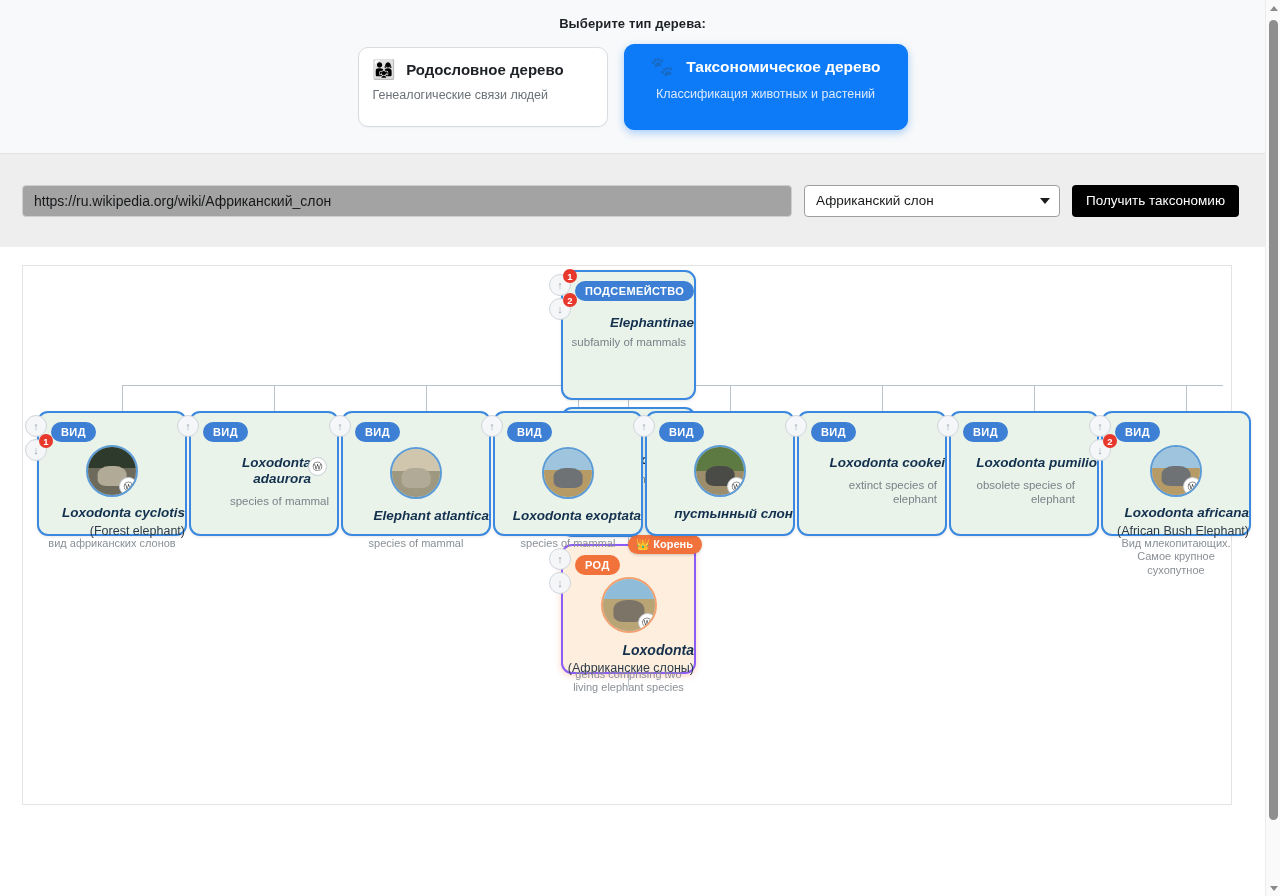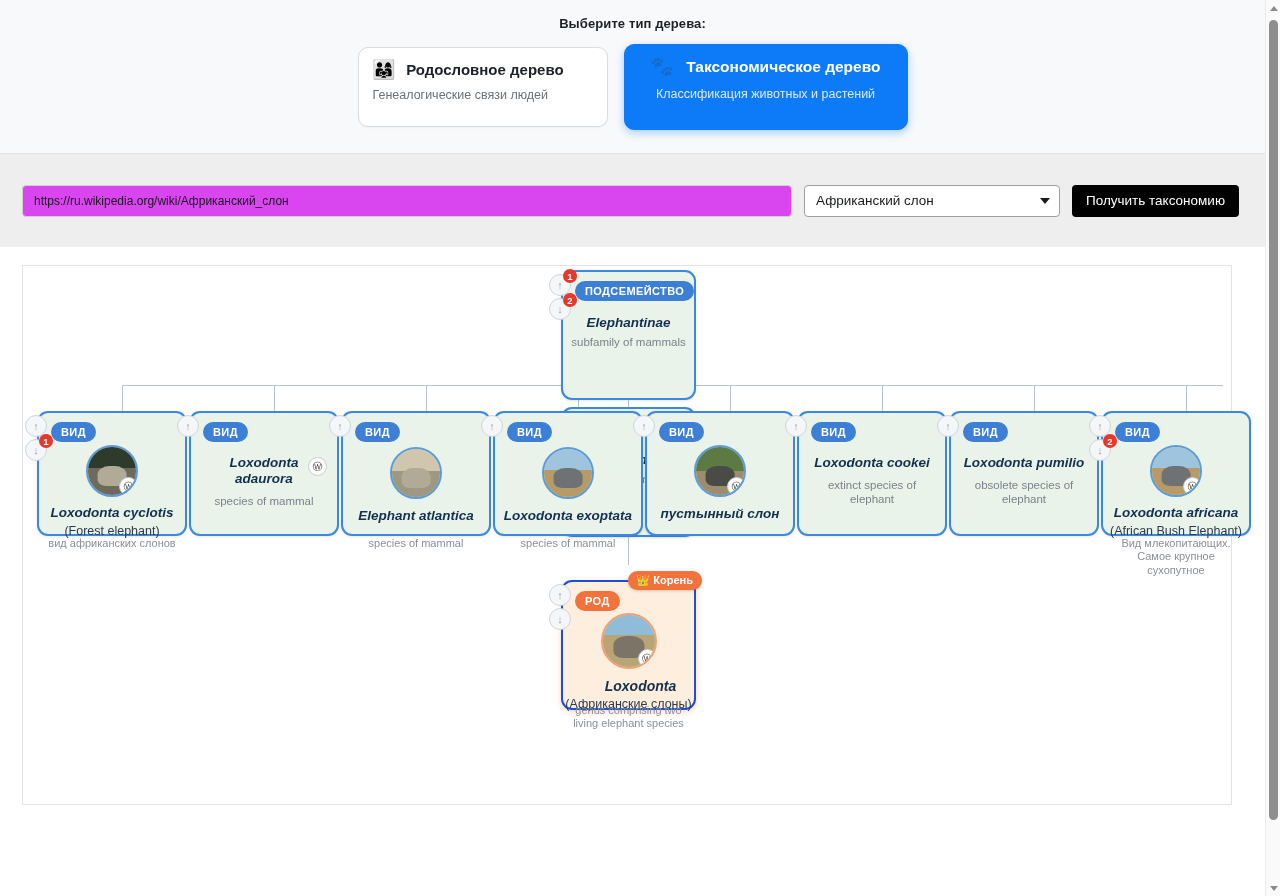--- a/index.html
+++ b/index.html
@@ -105,22 +105,22 @@
     position: relative;
     width: 1265px; height: 93px;
     background: #eeeeee;
     display: flex; align-items: center;
     padding: 0 22px;
     gap: 12px;
   }
   .url-input {
     width: 770px; height: 32px;
     border: 1px solid #cfcfcf; border-radius: 4px;
-    background: #d946ef;
-    font-size: 12px; color: #16181a;
+    background: #a3a3a3;
+    font-size: 14px; color: #16181a;
     padding: 0 11px;
     font-family: "Liberation Sans", sans-serif;
     outline: none;
   }
   .select-wrap { position: relative; width: 256px; height: 32px; }
   .select-box {
     width: 256px; height: 32px;
     border: 1px solid #9e9e9e; border-radius: 4px;
     background: #ffffff;
     font-size: 13.5px; color: #16181a;
@@ -173,23 +173,22 @@
     border-radius: 11px;
     z-index: 5;
   }
   .node.green {
     background: #e9f3ea;
     border: 2px solid #3b88e0;
     box-shadow: 0 1px 3px rgba(0,0,0,.10);
   }
   .node.root {
     background: #fdeedd;
-    border: 2px solid #1d4ed8;
+    border: 2px solid #8b5cf6;
     box-shadow: 0 2px 6px rgba(242,114,60,.30);
-    margin-top: 36px;
   }
 
   .rank-badge {
     position: absolute; top: 9px; left: 12px;
     background: #3c7fd4; color: #ffffff;
     font-size: 11px; font-weight: bold;
     letter-spacing: .4px;
     padding: 4px 10px; border-radius: 11px;
     text-transform: uppercase;
     z-index: 8;
@@ -226,21 +225,21 @@
     background: #e8372b; color: #ffffff;
     border-radius: 7px;
     font-size: 9.5px; font-weight: bold;
     display: flex; align-items: center; justify-content: center;
     padding: 0 3px;
     z-index: 12;
   }
 
   .node-body {
     position: absolute; left: 0; right: 0;
-    text-align: center;
+    text-align: right;
   }
   .sci-name {
     font-size: 13.5px; font-weight: bold; font-style: italic;
     color: #13304e; line-height: 1.15;
   }
   .node.root .sci-name { color: #16304c; font-size: 14px; }
   .common-name {
     font-size: 12.5px; color: #2d3b48; margin-top: 3px;
   }
   .node-desc {

